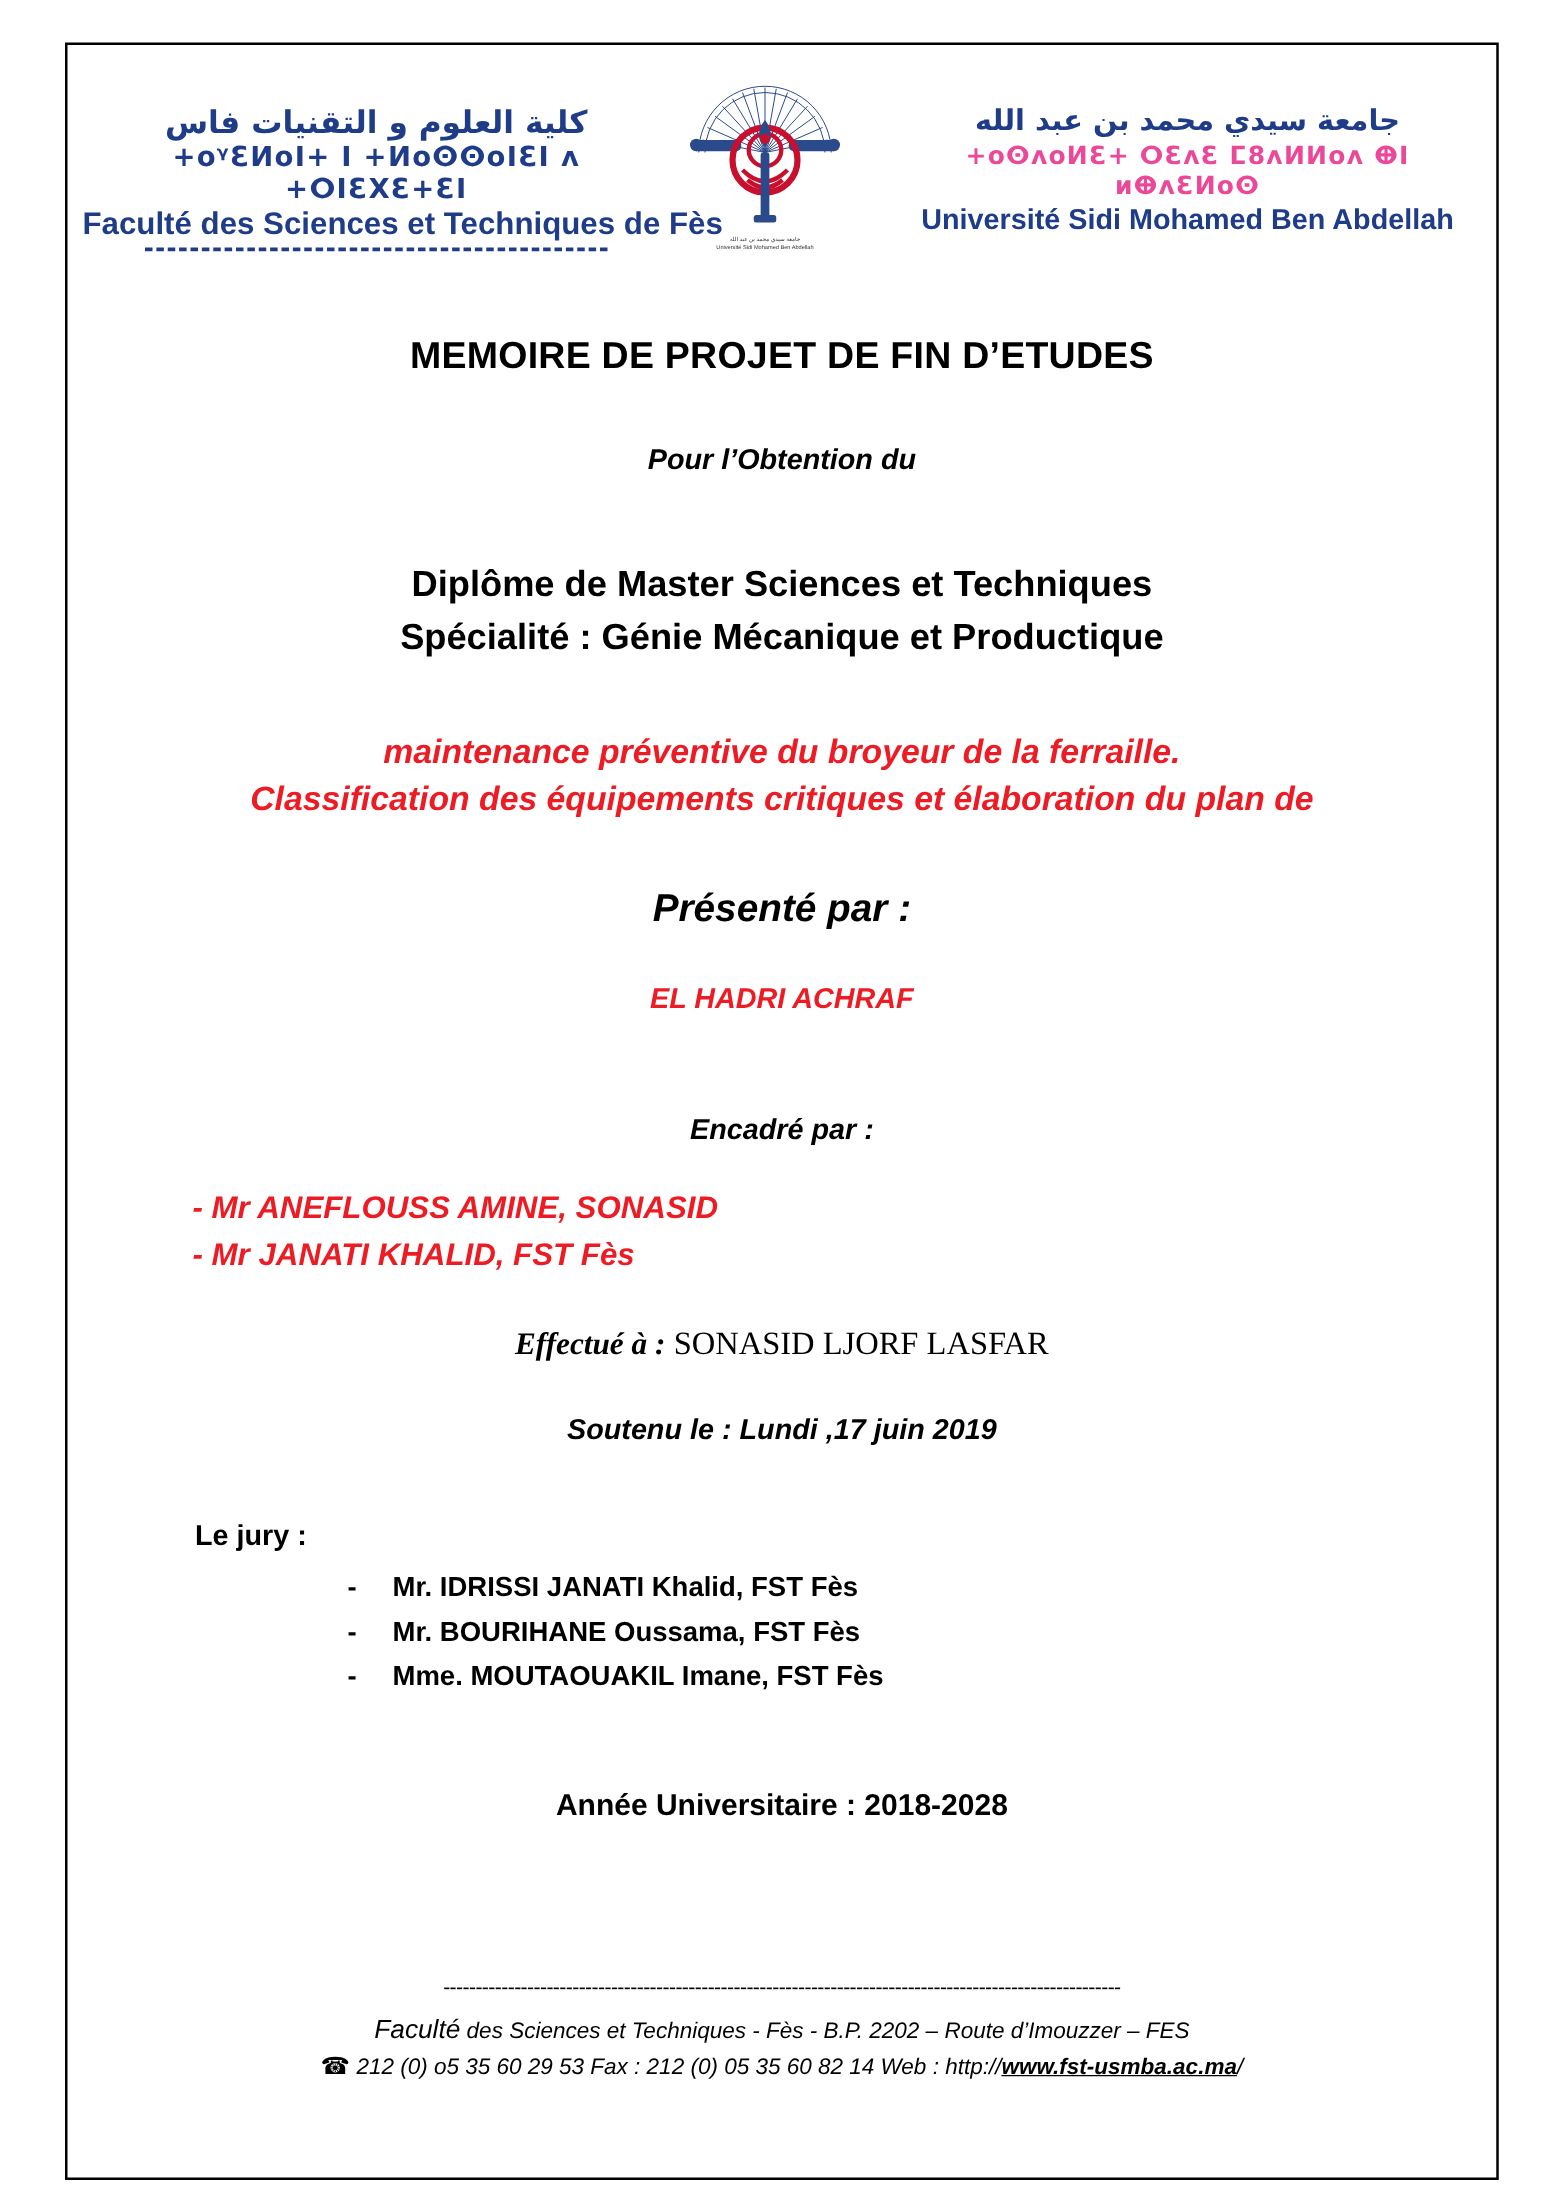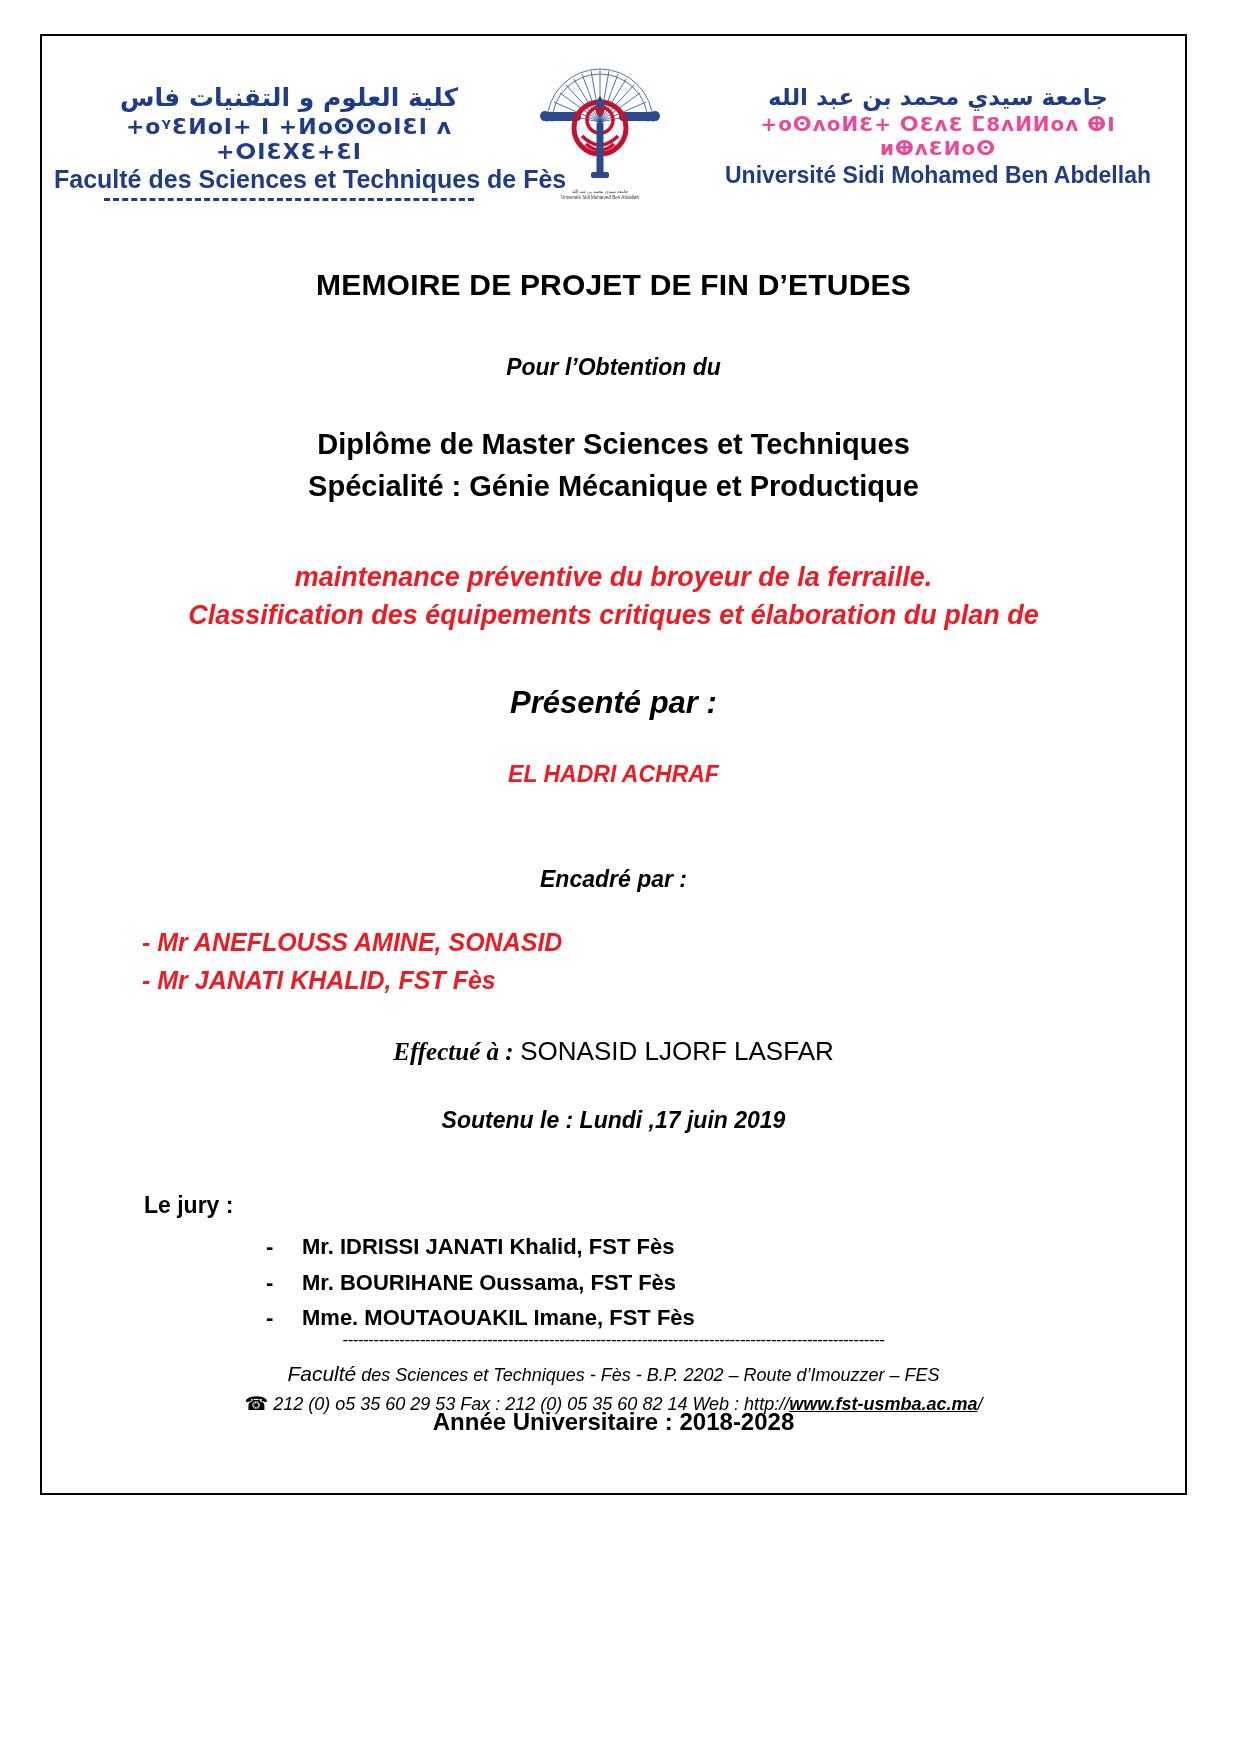--- a/index.html
+++ b/index.html
@@ -12,24 +12,24 @@
     height: 1754px;
     font-family: "Liberation Sans", sans-serif;
     color: #000000;
     position: relative;
     overflow: hidden;
   }
 
   
   .page {
     position: absolute;
-    left: 40px;
+    left: 52px;
     top: 34px;
     width: 1147px;
-    height: 1461px;
+    height: 1710px;
     border: 2px solid #000000;
     box-sizing: border-box;
     background: #ffffff;
   }
   .page-inner {
     position: absolute;
     inset: 0;
     padding: 0;
   }
 
@@ -148,21 +148,21 @@
   }
 
   .pour-obtention {
     margin-top: 52px;
     font-size: 23px;
     font-weight: bold;
     font-style: italic;
   }
 
   .diplome {
-    margin-top: 42px;
+    margin-top: 66px;
     font-size: 29px;
     font-weight: bold;
     line-height: 1.45;
   }
 
   .subject {
     margin-top: 52px;
     font-size: 27px;
     font-weight: bold;
     font-style: italic;
@@ -210,21 +210,21 @@
     margin-top: 36px;
     font-size: 24px;
   }
   .effectue .lbl {
     font-family: "Liberation Serif", serif;
     font-weight: bold;
     font-style: italic;
     font-size: 25px;
   }
   .effectue .val {
-    font-family: Liberation Sans, sans-serif;
+    font-family: Liberation Serif, serif;
     font-size: 26px;
   }
 
   .soutenu {
     margin-top: 40px;
     font-size: 23px;
     font-weight: bold;
     font-style: italic;
   }
 

